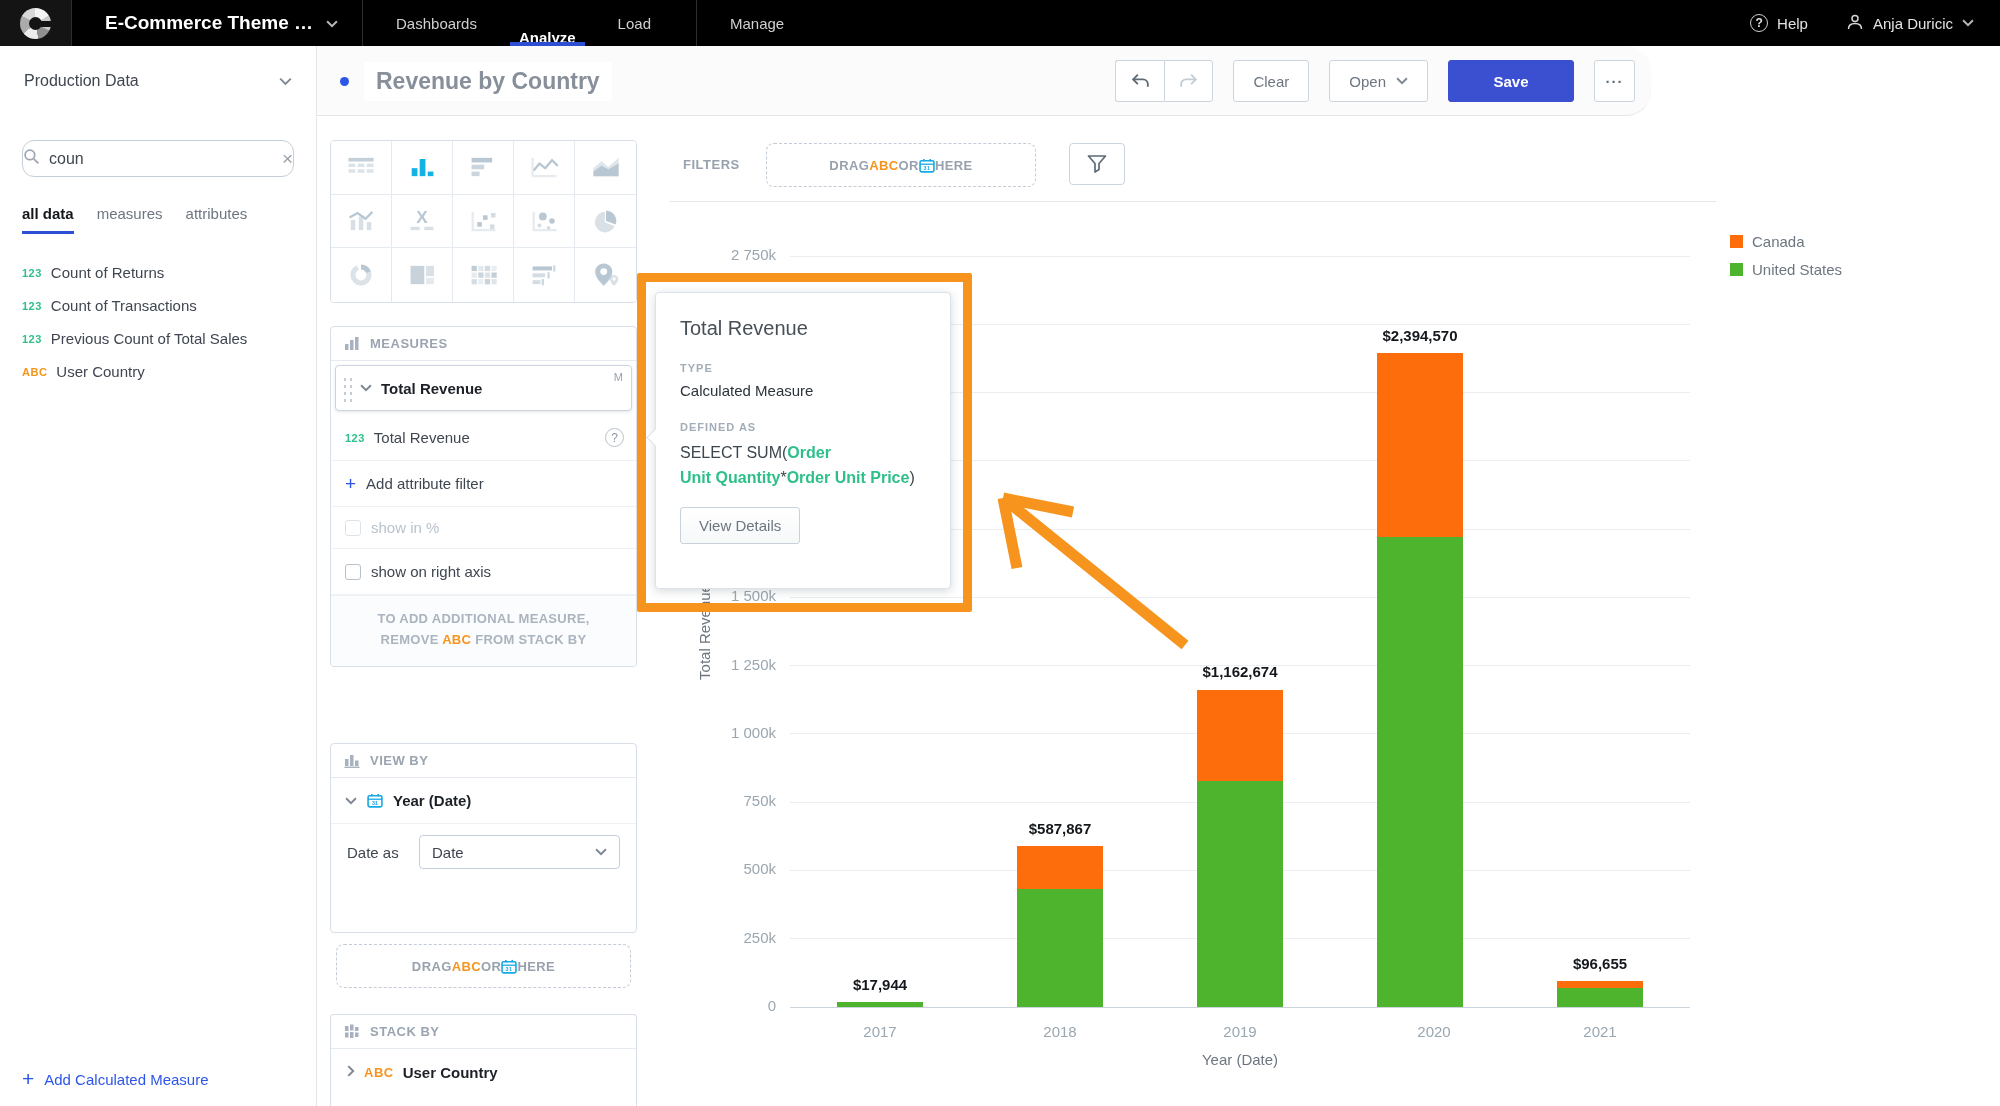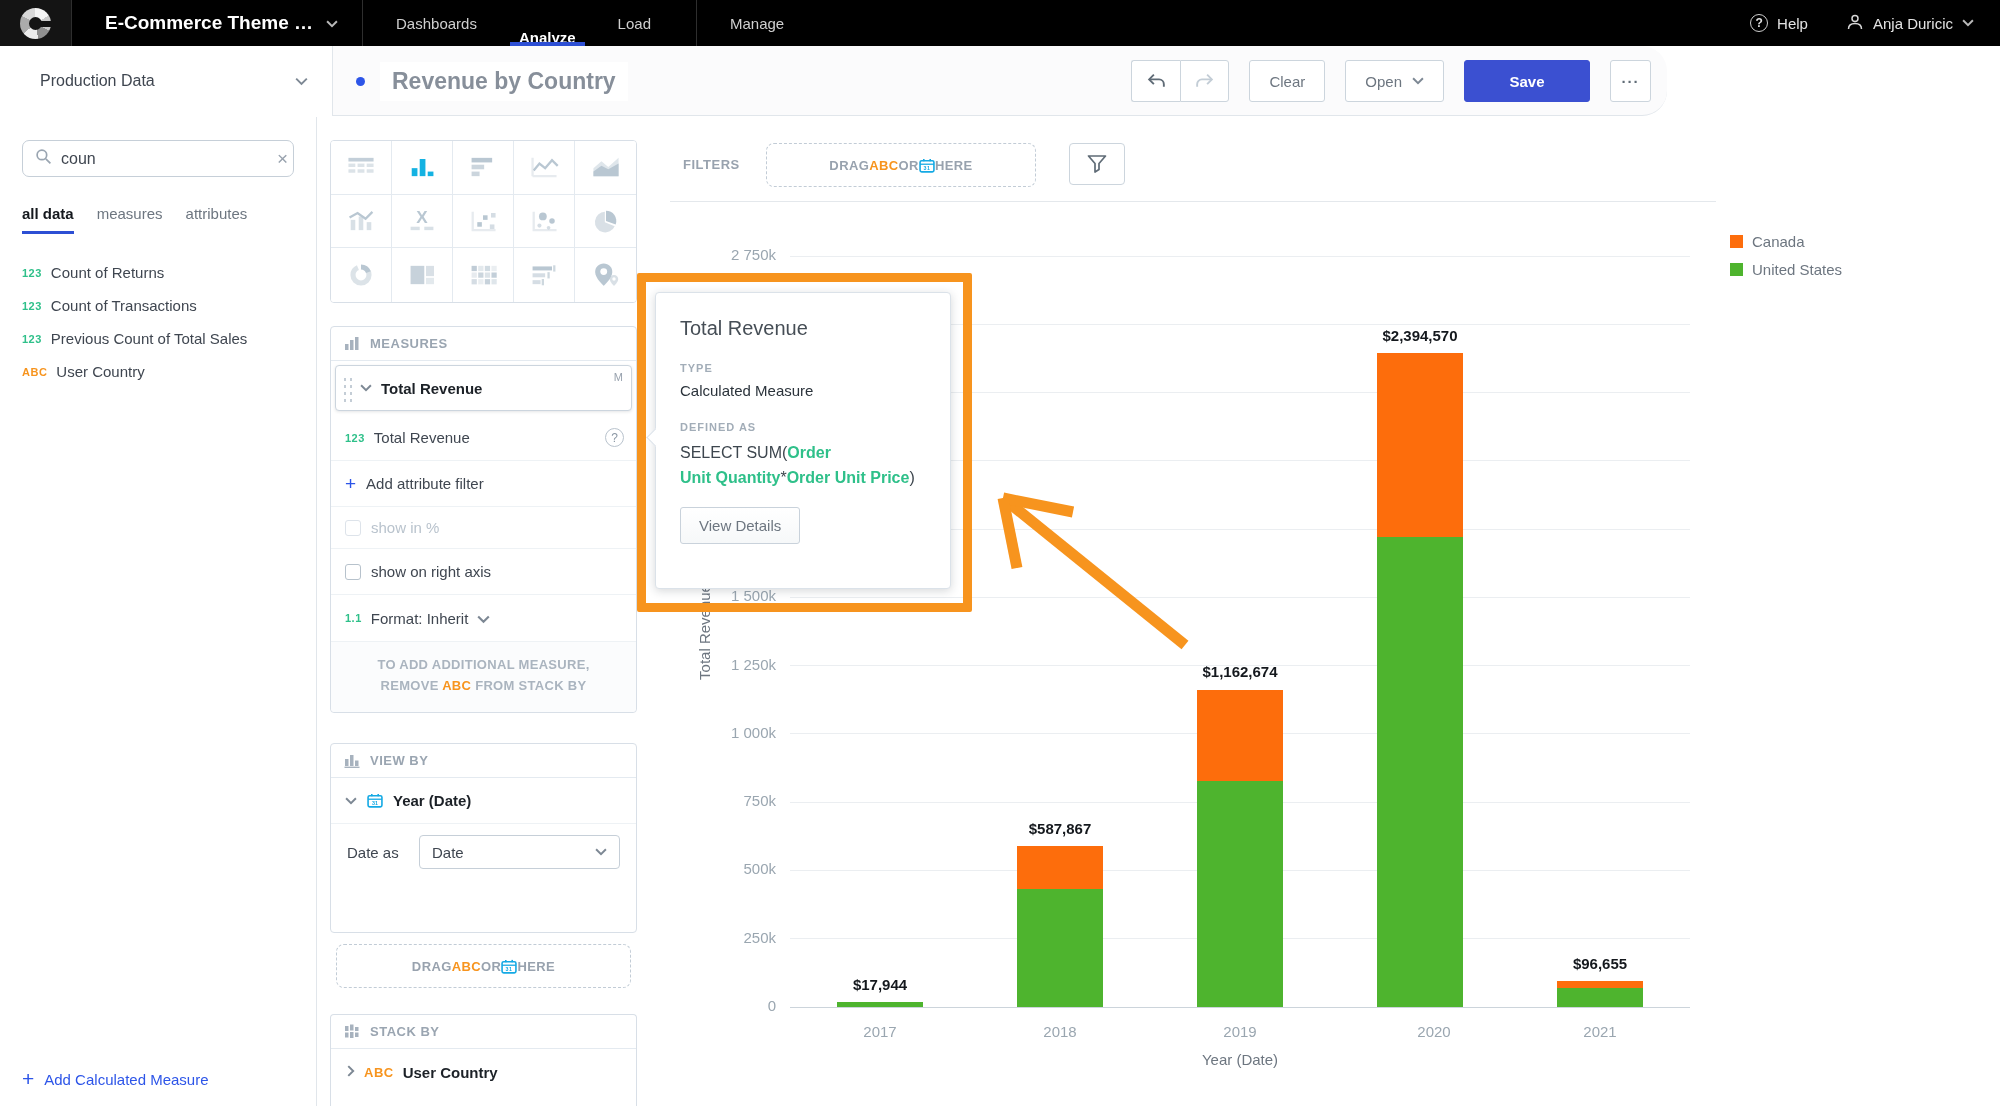--- a/index.html
+++ b/index.html
@@ -19,38 +19,38 @@
   .top-tabs { display:flex; align-items:center; height:46px; margin-left:12px; }
   .top-tab { position:relative; height:46px; display:flex; align-items:center; padding:0 21px; color:#cfcfcf; font-size:15px; cursor:pointer; }
   .top-tab.active { color:#fff; font-weight:bold;align-items:flex-end; }
   .top-tab.active::after { content:""; position:absolute; left:12px; right:12px; bottom:0; height:4px; background:#2d4fd4; }
   .top-right { margin-left:auto; display:flex; align-items:center; gap:38px; padding-right:26px; }
   .help-item, .user-item { display:flex; align-items:center; gap:9px; color:#e3e3e3; font-size:15px; cursor:pointer; }
   .q-circle { width:18px; height:18px; border:1.5px solid #cfcfcf; border-radius:50%; display:flex; align-items:center; justify-content:center; font-size:12px; font-weight:bold; color:#e0e0e0; }
   .user-item .chev { color:#b9b9b9; }
 
   
-  .subbar { position:absolute; left:16px; top:46px; width:1651px; height:70px; background:#fbfbfc; border-bottom:1px solid #e1e6eb; z-index:15;border-radius:25px; }
+  .subbar { position:absolute; left:0; top:46px; width:1651px; height:70px; background:#fbfbfc; border-bottom:1px solid #e1e6eb; z-index:15;border-radius:25px; }
   .dataset-picker { position:absolute; left:0; top:0; width:317px; height:70px; border-right:1px solid #e1e6eb; display:flex; align-items:center; padding:0 24px; font-size:16px; color:#3f4650; cursor:pointer; background:#fff; }
   .dataset-picker .chev { margin-left:auto; color:#7d8894; }
   .title-wrap { position:absolute; left:340px; top:0; height:70px; display:flex; align-items:center; gap:15px; }
   .unsaved-dot { width:9px; height:9px; border-radius:50%; background:#2d55e8; }
   .report-title { font-size:23px; font-weight:bold; color:#878f9a; background:#fff; padding:6px 12px; }
   .actions { position:absolute; right:16px; top:14px; height:42px; display:flex; align-items:center; gap:20px; }
   .btn-group { display:flex; }
   .icon-btn { width:49px; height:42px; background:#fff; border:1px solid #ccd5dd; display:flex; align-items:center; justify-content:center; cursor:pointer; }
   .icon-btn:first-child { border-radius:3px 0 0 3px; border-right:none; }
   .icon-btn:last-child { border-radius:0 3px 3px 0; }
   .btn { height:42px; background:#fff; border:1px solid #ccd5dd; border-radius:3px; font-family:"Liberation Sans",sans-serif; font-size:15px; color:#6d7680; padding:0 19px; display:flex; align-items:center; gap:10px; cursor:pointer; }
   .btn.save { background:#3b50d1; border-color:#3b50d1; color:#fff; font-weight:bold; width:126px; justify-content:center; }
   .btn.more { width:41px; justify-content:center; font-weight:bold; letter-spacing:1px; color:#5f6b76; padding:0; }
 
   
   .catalog { position:absolute; left:0; top:117px; width:317px; height:989px; background:#fff; border-right:1px solid #e1e6eb; z-index:10; }
-  .search-box { margin:23px 22px 0 22px; height:37px; border:1px solid #c6cfd8; border-radius:7px; display:flex; align-items:center; padding:0 12px; gap:9px; background:#fff; }
+  .search-box { margin:23px 22px 0 22px; height:37px; border:1px solid #c6cfd8; border-radius:12px; display:flex; align-items:center; padding:0 0; gap:9px; background:#fff; }
   .search-box input { border:none; outline:none; flex:1; font-family:"Liberation Sans",sans-serif; font-size:16px; color:#3f4650; background:transparent; }
   .search-clear { font-size:19px; color:#98a2ae; cursor:pointer; line-height:1; }
   .cat-tabs { display:flex; gap:23px; margin:28px 22px 0 22px; font-size:15px; color:#6d7680; }
   .cat-tab { padding-bottom:9px; cursor:pointer; }
   .cat-tab.active { color:#14181d; font-weight:bold; border-bottom:3px solid #2d4fd4; }
   .cat-items { margin-top:22px; }
   .cat-item { height:33px; display:flex; align-items:center; gap:9px; padding-left:22px; font-size:15px; color:#3f4650; cursor:grab; }
   .ci-icon { font-size:11px; font-weight:bold; letter-spacing:.5px; }
   .ci-icon.num { color:#2fc08a; }
   .ci-icon.attr { color:#f7941e; }
@@ -454,29 +454,20 @@
         <span>Add attribute filter</span>
       </div>
       <div class="mrow disabled" style="height:42px;">
         <span class="cb disabled"></span>
         <span>show in %</span>
       </div>
       <div class="mrow">
         <span class="cb"></span>
         <span>show on right axis</span>
       </div>
-      <div class="mrow last">
-        <span class="num-ic">1.1</span>
-        <span>Format: Inherit</span>
-        <span class="chev">
-            <svg width="13" height="9" viewBox="0 0 11 7" fill="none" stroke="currentColor" stroke-width="1.8">
-              <path d="M1 1 L5.5 5.5 L10 1"></path>
-            </svg>
-          </span>
-      </div>
       <div class="bucket-note">
         <span>TO ADD ADDITIONAL MEASURE,</span><br>
         <span>REMOVE</span>
         <span class="abc">ABC</span>
         <span>FROM STACK BY</span>
       </div>
     </div>
 
     <div class="card" style="top:626px;height:190px;">
       <div class="bucket-header">

